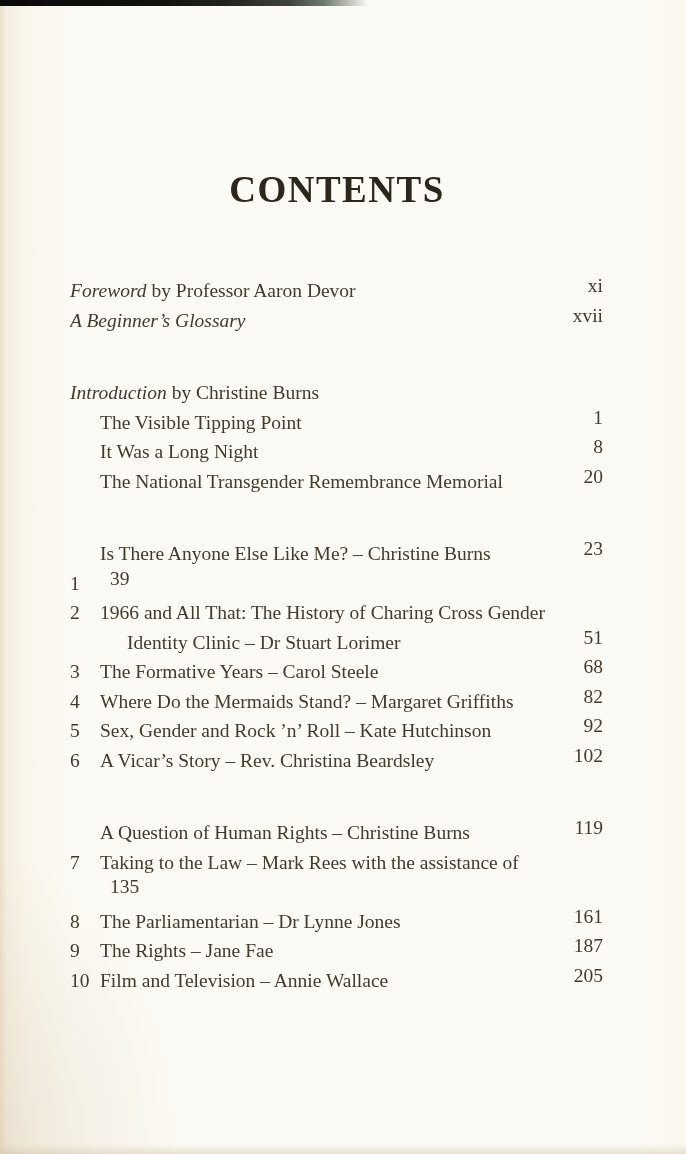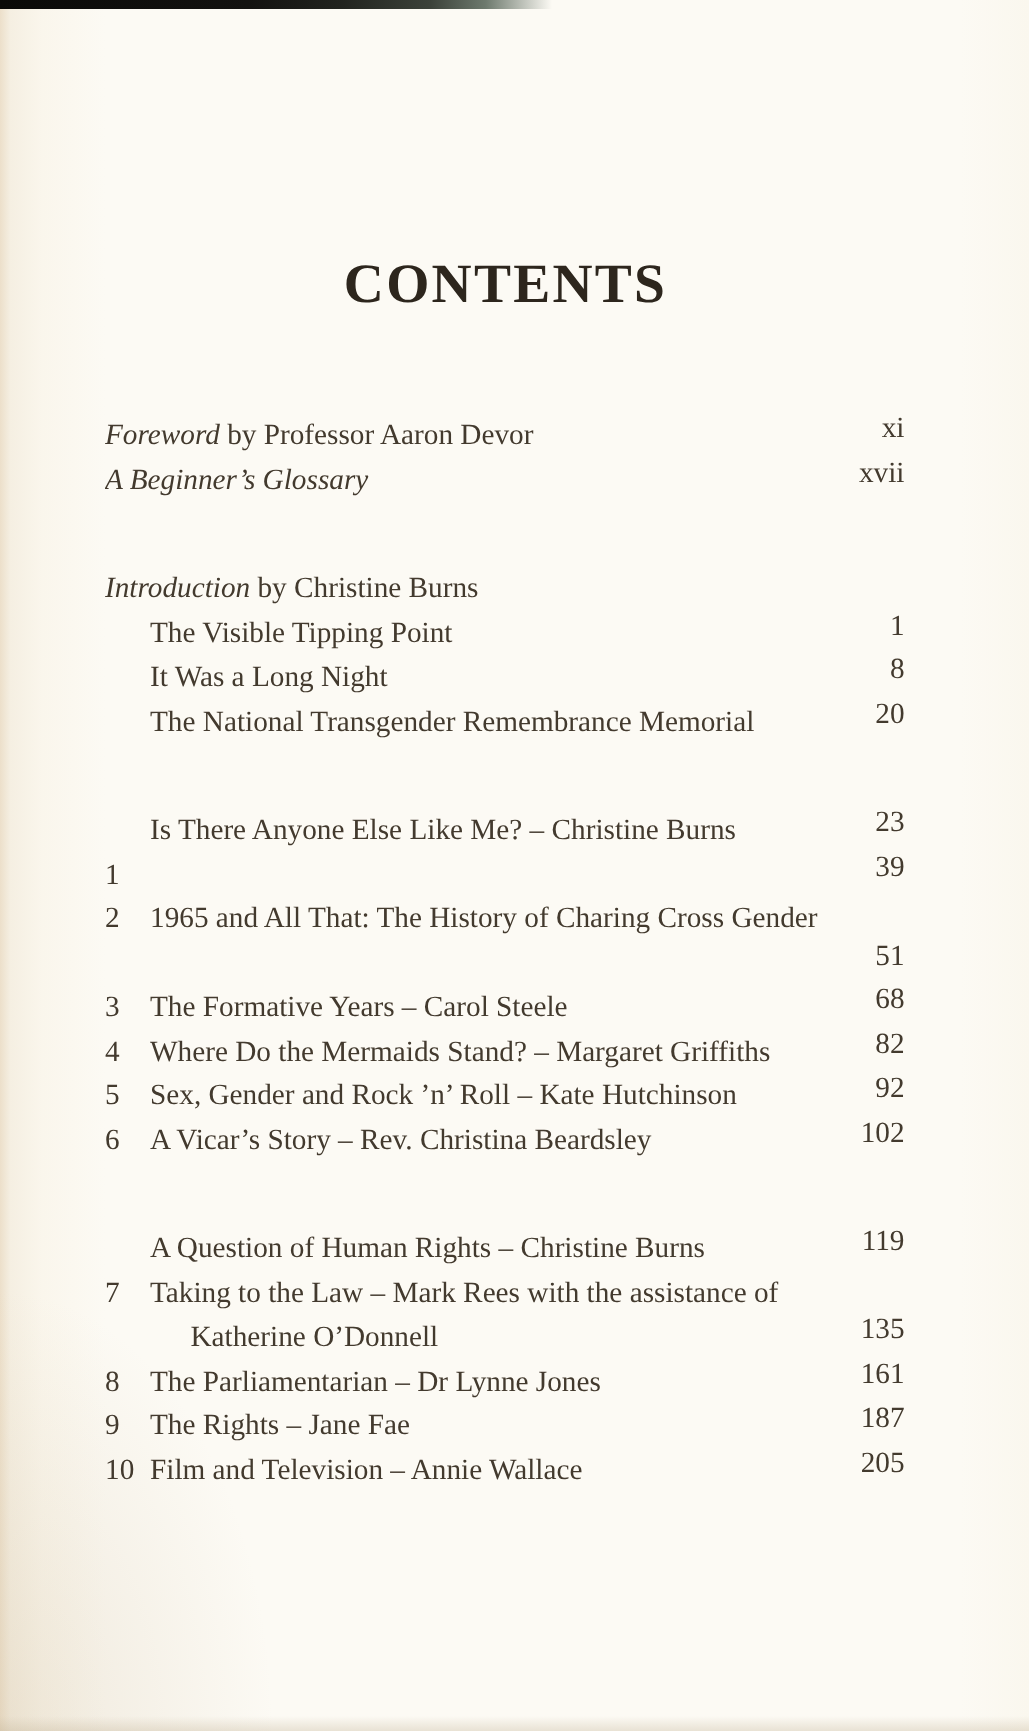--- a/index.html
+++ b/index.html
@@ -52,21 +52,20 @@
     line-height: 29.5px;
     color: #332b21;
     letter-spacing: 0.2px;
     white-space: nowrap;
   }
   .row {
     display: flex;
     align-items: baseline;
     line-height: 29.5px;
     white-space: nowrap;
-    justify-content: space-between;
   }
   .row .num {
     flex: none;
     width: 30px;
   }
   .row .title-text {
     flex: 1 1 auto;
     overflow: hidden;
   }
   .row.indent2 .title-text {
@@ -124,24 +123,25 @@
           <span class="num"></span>
           <span class="title-text">Is There Anyone Else Like Me? – Christine Burns</span>
           <span class="page-num">23</span>
         </div>
         <div class="row indent1">
           <span class="num">1</span>
           <span class="page-num">39</span>
         </div>
         <div class="row indent1">
           <span class="num">2</span>
-          <span class="title-text">1965 and All That: The History of Charing Cross Gender</span>
+          <span class="title-text">1966 and All That: The History of Charing Cross Gender</span>
         </div>
         <div class="row indent2">
           <span class="num"></span>
+          <span class="title-text">Identity Clinic – Dr Stuart Lorimer</span>
           <span class="page-num">51</span>
         </div>
         <div class="row indent1">
           <span class="num">3</span>
           <span class="title-text">The Formative Years – Carol Steele</span>
           <span class="page-num">68</span>
         </div>
         <div class="row indent1">
           <span class="num">4</span>
           <span class="title-text">Where Do the Mermaids Stand? – Margaret Griffiths</span>
@@ -163,21 +163,20 @@
           <span class="num"></span>
           <span class="title-text">A Question of Human Rights – Christine Burns</span>
           <span class="page-num">119</span>
         </div>
         <div class="row indent1">
           <span class="num">7</span>
           <span class="title-text">Taking to the Law – Mark Rees with the assistance of</span>
         </div>
         <div class="row indent2">
           <span class="num"></span>
-          <span class="title-text">Katherine O’Donnell</span>
           <span class="page-num">135</span>
         </div>
         <div class="row indent1">
           <span class="num">8</span>
           <span class="title-text">The Parliamentarian – Dr Lynne Jones</span>
           <span class="page-num">161</span>
         </div>
         <div class="row indent1">
           <span class="num">9</span>
           <span class="title-text">The Rights – Jane Fae</span>

